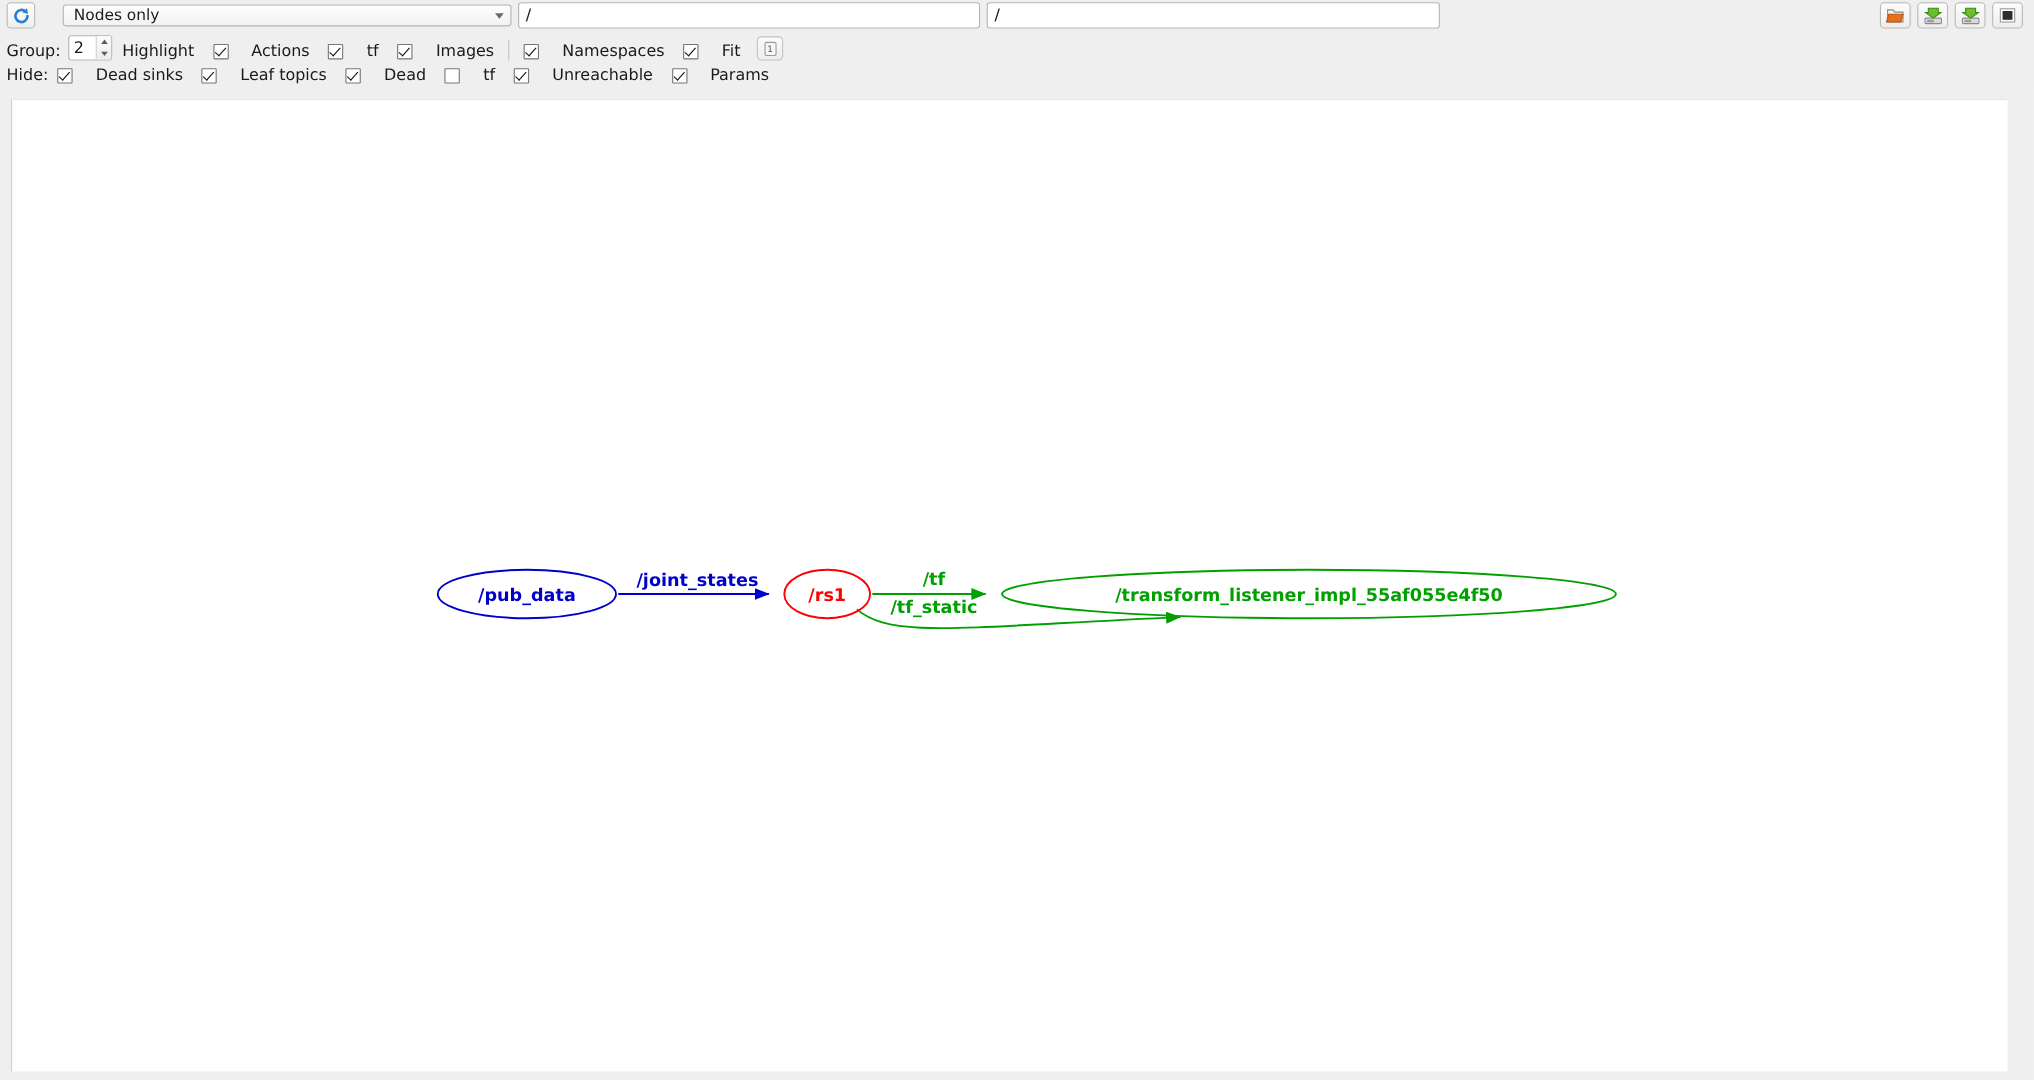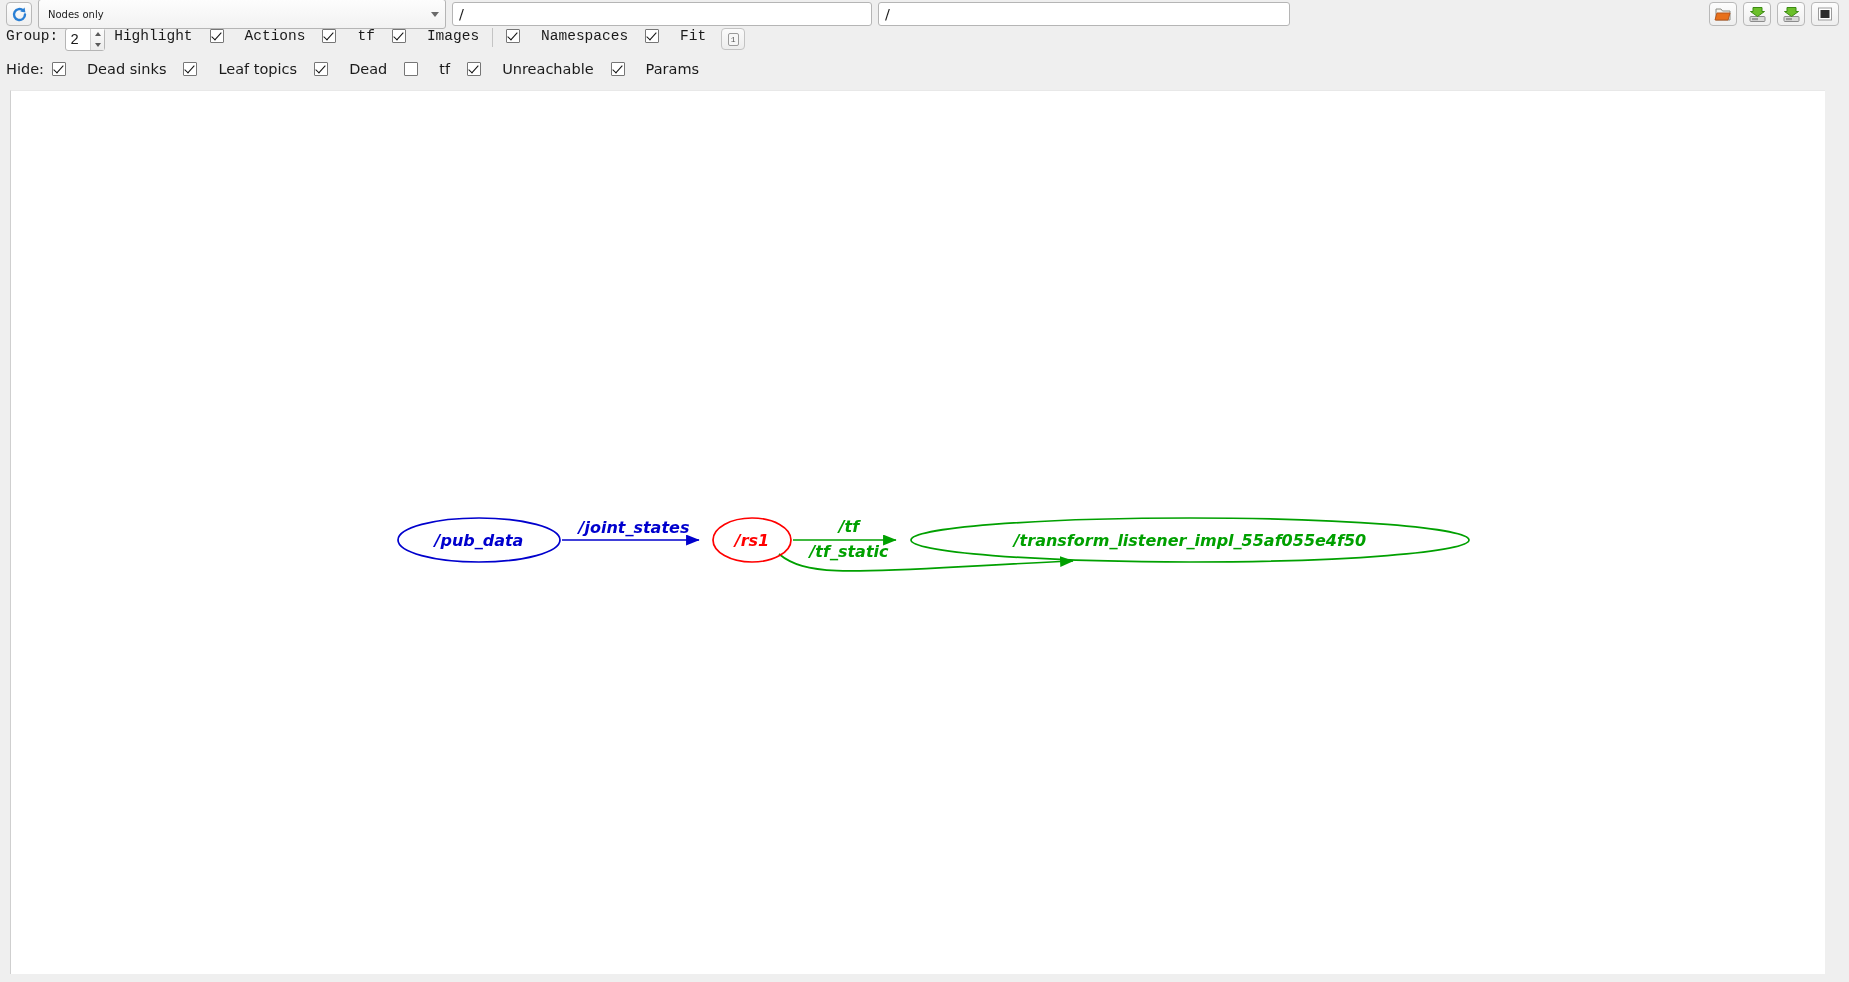--- a/index.html
+++ b/index.html
@@ -95,24 +95,23 @@
     padding: 0 6px;
   }
   .row1 {
     display: flex;
     align-items: center;
     height: 28px;
     gap: 6px;
   }
   .row2 {
     display: flex;
-    align-items: flex-start;
+    align-items: flex-end;
     height: 27px;
     gap: 0;
-    font-family: Liberation Mono, monospace;
   }
   .row3 {
     display: flex;
     align-items: center;
     height: 28px;
     gap: 0;
   }
 
   .tool-btn {
     width: 26px; height: 24px;
@@ -120,31 +119,32 @@
     border-radius: 4px;
     background: linear-gradient(#fdfdfd, #efefef);
     display: flex;
     align-items: center;
     justify-content: center;
     box-sizing: border-box;
     flex: 0 0 auto;
   }
   .combo {
     width: 408px;
-    height: 30px;
+    height: 20px;
     border: 1px solid #b5b5b5;
     border-radius: 3px;
     background: linear-gradient(#fdfdfd, #f2f2f2);
     display: flex;
     align-items: center;
     padding: 0 6px 0 9px;
     box-sizing: border-box;
-    font-size: 10px;
+    font-size: 14px;
     color: #1a1a1a;
     flex: 0 0 auto;
+    margin-left: 19px;
   }
   .combo .combo-label { flex: 1 1 auto; white-space: nowrap; }
   .caret {
     width: 0; height: 0;
     border-left: 4.5px solid transparent;
     border-right: 4.5px solid transparent;
     border-top: 5px solid #6a6a6a;
     flex: 0 0 auto;
   }
   .textfield {
@@ -280,21 +280,20 @@
 
   
   .canvas-wrap {
     flex: 1 1 auto;
     margin: 7px 24px 8px 10px;
     background: #ffffff;
     border-left: 1px solid #cfcfcf;
     border-top: 1px solid #e8e8e8;
     position: relative;
     overflow: hidden;
-    font-style: italic;
   }
   .canvas-wrap svg { display: block; }
 </style>
 </head>
 <body>
 
 <div id="app">
 
 
   <div class="toolbar">

